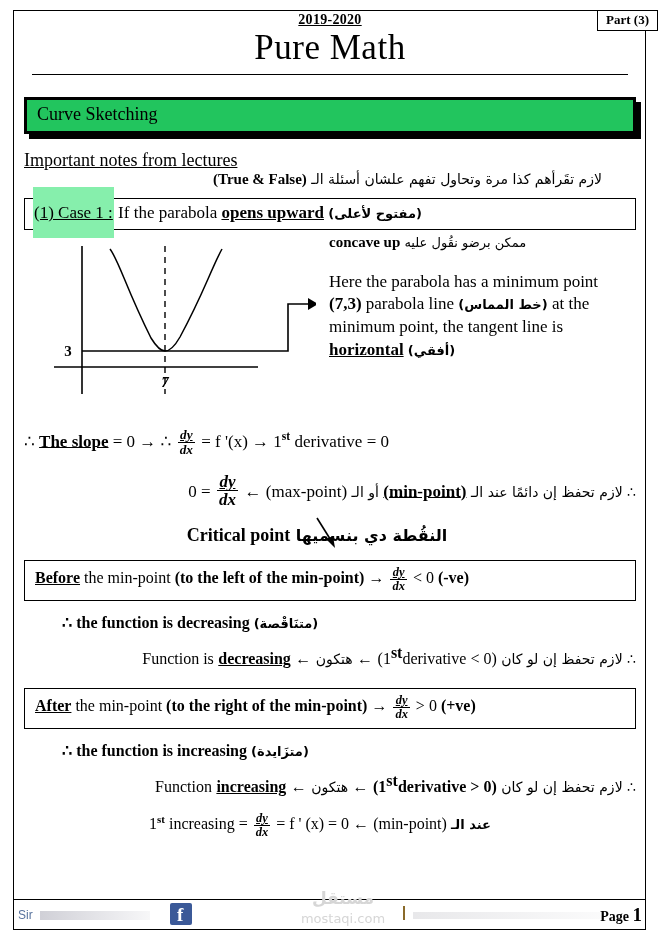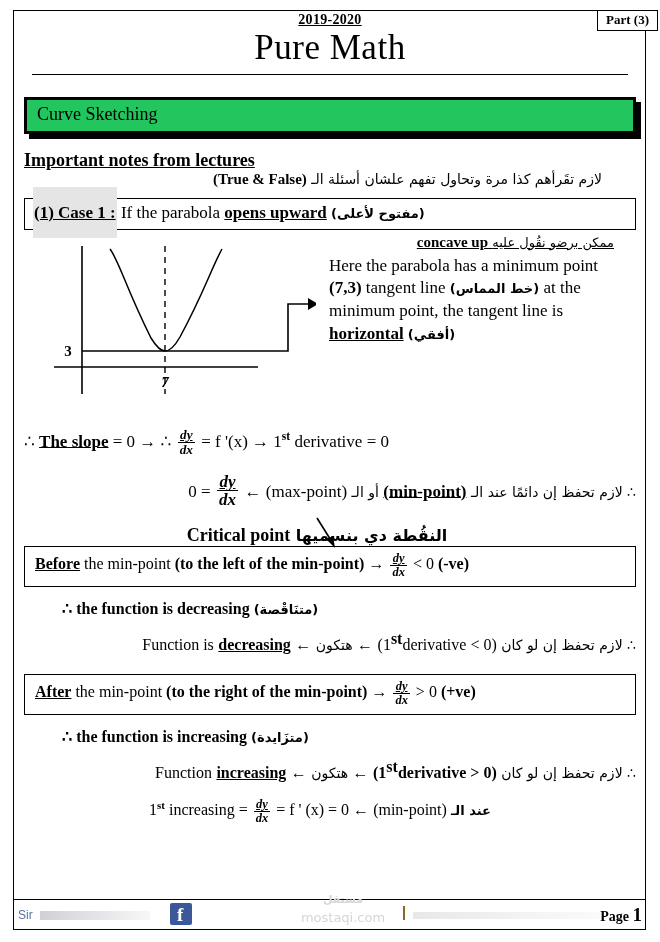--- a/index.html
+++ b/index.html
@@ -91,21 +91,21 @@
     direction: rtl;
     unicode-bidi: embed;
     font-family: "DejaVu Sans", "Liberation Sans", sans-serif;
     font-size: 13px;
     font-weight: bold;
   }
 
   #notes-heading {
     margin-top: 16px;
     font-size: 18px;
-    font-weight: bold;
+    font-weight: normal;
     text-decoration: underline;
   }
   #truefalse-line {
     margin-top: 0;
     text-align: right;
     padding-right: 34px;
     font-size: 14px;
   }
   #truefalse-line .en {
     font-family: "Liberation Serif", serif;
@@ -115,22 +115,22 @@
 
   
   #case-box {
     margin: 10px 24px 0 24px;
     border: 1.4px solid #000;
     padding: 3px 8px 4px 8px;
     font-size: 17px;
     line-height: 1.35;
   }
   #case-label {
-    background: #e5e5e5;
-    font-weight: bold;
+    background: #86efac;
+    font-weight: normal;
     text-decoration: underline;
     padding: 16px 1px;
   }
 
   
   #fig-row {
     position: relative;
     margin: 4px 24px 0 24px;
     height: 180px;
   }
@@ -139,24 +139,23 @@
     left: 22px;
     top: 0px;
   }
   #side-text {
     position: absolute;
     left: 305px;
     top: 0px;
     width: 285px;
   }
   #concave-line {
-    text-align: right;
+    text-align: left;
     font-size: 13px;
-    margin-bottom: 4px;
-    text-decoration: underline;
+    margin-bottom: 20px;
   }
   #concave-line .en {
     font-family: "Liberation Serif", serif;
     font-weight: bold;
     font-size: 15px;
   }
   #para-note {
     font-size: 17px;
     line-height: 1.34;
   }
@@ -216,21 +215,21 @@
   .sup { font-size: 0.68em; vertical-align: super; }
 
   
   .rule-box {
     margin: 0 24px;
     border: 1.4px solid #000;
     padding: 5px 10px 7px 10px;
     font-size: 16px;
     line-height: 1.4;
   }
-  #before-box { }
+  #before-box { margin-top: 14px; }
   #after-box  { margin-top: 20px; }
 
   .concl {
     margin: 0 24px;
     margin-top: 12px;
     padding-left: 38px;
     font-size: 16px;
     font-weight: bold;
   }
   .memo {
@@ -303,21 +302,21 @@
   #watermark {
     position: absolute;
     left: 250px;
     top: -14px;
     width: 150px;
     text-align: center;
     color: #d6d6d6;
     font-family: "DejaVu Sans", sans-serif;
     pointer-events: none;
   }
-  #watermark .wm-ar { font-size: 11px; font-weight: bold; direction: rtl; }
+  #watermark .wm-ar { font-size: 17px; font-weight: bold; direction: rtl; }
   #watermark .wm-en { font-size: 13px; margin-top: -1px; }
   #footer-caret {
     position: absolute;
     left: 385px;
     top: 4px;
     width: 2px;
     height: 14px;
     background: #8a6a2a;
   }
   #footer-faded {
@@ -392,21 +391,21 @@
   </svg>
 
   <div id="side-text">
     <div id="concave-line" class="ar">
       <span>ممكن برضو نقُول عليه</span>
       <span class="en">concave up</span>
     </div>
     <div id="para-note">
       <span>Here the parabola has a minimum point</span>
       <span class="b">(7,3)</span>
-      <span>tangent line</span>
+      <span>parabola line</span>
       <span class="arb">(خط المماس)</span>
       <span>at the minimum point, the tangent line is</span>
       <span class="b u">horizontal</span>
       <span class="arb">(أفقي)</span>
     </div>
   </div>
 </div>
 
 <div id="slope-line" class="eqline">
   <span>∴</span>

